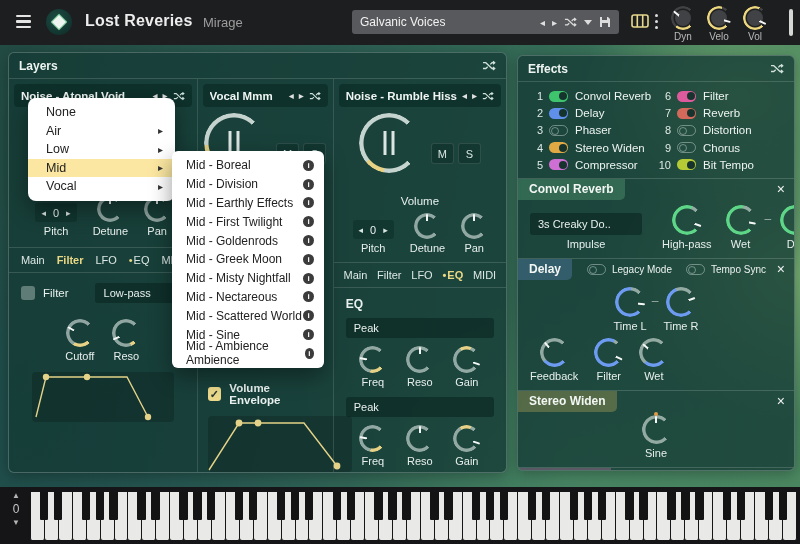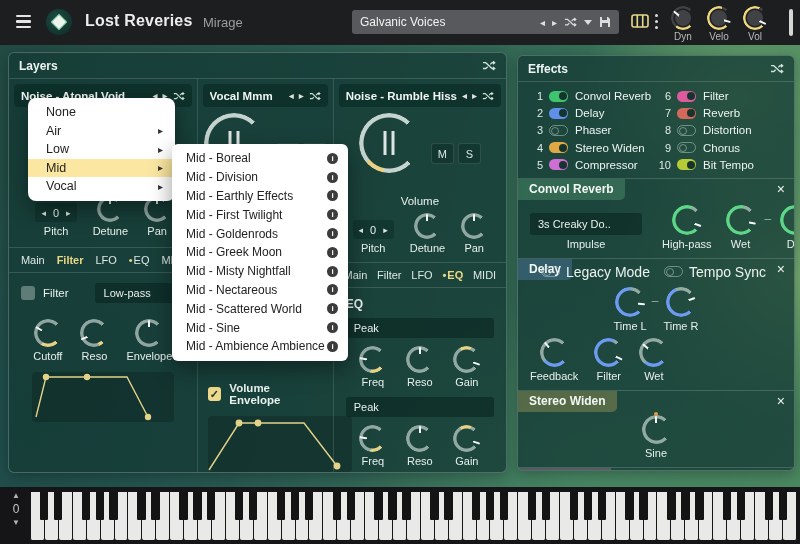--- a/index.html
+++ b/index.html
@@ -87,21 +87,21 @@
   .cb{width:14px;height:14px;border-radius:3px;background:rgba(232,240,236,.35);cursor:pointer}
   .cb.checked{background:#ecd98b;color:#263833;font-size:11px;font-weight:bold;display:flex;align-items:center;justify-content:center}
   .cblab{font-size:11.5px}
   .sel{background:rgba(6,32,28,.5);border-radius:3px;height:20px;display:flex;align-items:center;padding:0 9px;font-size:11px;color:#e7efec;cursor:pointer}
   .envsvg{display:block;margin:10px auto 0 auto;background:rgba(0,0,0,.18);border-radius:4px}
   .bandsel{height:20px;background:rgba(5,30,26,.5);border-radius:3px;display:flex;align-items:center;padding:0 8px;font-size:11px;margin:7px 0 0 0;cursor:pointer}
   .eqtitle{font-size:12px;font-weight:bold;margin-top:2px}
   
   .menu{position:absolute;background:#fff;border-radius:8px;box-shadow:0 8px 22px rgba(0,0,0,.40);padding:5px 0;z-index:50}
   #layer-menu{left:28px;top:98px;width:147px}
-  #layer-submenu{left:172px;top:144px;width:176px;border-radius:6px}
+  #layer-submenu{left:172px;top:151px;width:152px;border-radius:6px}
   .menu-item{height:18.5px;display:flex;align-items:center;padding:0 12px 0 18px;font-size:12.5px;color:#222;cursor:pointer}
   .menu-item.hl{background:#fbe7a1}
   .subarrow{margin-left:auto;font-size:10px;color:#333}
   .smenu-item{height:18.8px;display:flex;align-items:center;padding:0 10px 0 14px;font-size:12px;color:#222;cursor:pointer}
   .info{margin-left:auto;width:11px;height:11px;border-radius:50%;background:#3b3b3b;color:#fff;
      font-size:8px;font-weight:bold;display:flex;align-items:center;justify-content:center}
   
   #effects{left:517px;top:55px;width:276px;height:414px}
   .fxlist{display:flex;padding:7px 10px 6px 10px}
   .fxcol{flex:1;display:flex;flex-direction:column;gap:3.2px}
@@ -113,21 +113,21 @@
   .tgl.on::after{content:"";position:absolute;right:1.5px;top:1.5px;width:8px;height:8px;border-radius:50%;background:#17332e}
   .tgl.off{border:1.5px solid rgba(225,238,233,.42)}
   .tgl.off::after{content:"";position:absolute;left:1px;top:1px;width:6px;height:6px;border-radius:50%;border:1.2px solid rgba(225,238,233,.42)}
   .fxsec{position:relative;border-top:1px solid rgba(255,255,255,.16)}
   .fxtab{position:absolute;top:0;left:0;padding:3px 11px 4px 11px;font-size:12px;font-weight:bold;color:#f3f7f4;border-radius:0 0 5px 0}
   .t-green{background:rgba(105,190,135,.30)}
   .t-blue{background:rgba(110,150,220,.30)}
   .t-yellow{background:rgba(215,185,95,.30)}
   .t-pink{background:rgba(215,120,185,.32)}
   .fxclose{position:absolute;top:3px;right:9px;font-size:14px;color:#eef3f1;cursor:pointer;line-height:1}
-  .fxctl{position:absolute;top:5px;right:28px;display:flex;gap:14px;align-items:center;font-size:14px;color:#ebf2ef}
+  .fxctl{position:absolute;top:5px;right:28px;display:flex;gap:14px;align-items:center;font-size:10px;color:#ebf2ef}
   .tglrow{display:flex;align-items:center;gap:6px;cursor:pointer}
   .fxbody{display:flex;align-items:flex-end;gap:14px;padding:24px 12px 8px 12px}
   .btn{background:rgba(5,30,26,.5);border-radius:3px;height:22px;display:flex;align-items:center;padding:0 8px;font-size:11px;cursor:pointer;white-space:nowrap}
   .stack{display:flex;flex-direction:column;align-items:center;gap:3px}
   
   .kbd{position:absolute;left:0;top:487px;width:800px;height:57px;background:#151517;z-index:20}
   .oct{position:absolute;left:6px;top:4px;width:20px;display:flex;flex-direction:column;align-items:center;gap:2px;color:#c6c6c6}
   .oct .oarr{font-size:8px;cursor:pointer;color:#b5b5b5}
   .oct .oval{font-size:12px}
   .keys{position:absolute;left:30px;top:5px;right:3px;height:48px;background:#202020}
@@ -281,26 +281,20 @@
             <span class="k" style="--s:28px;--ac:#e6d185;--a1:75deg;--rot:-60deg">
                 <i class="kp"></i>
               </span>
             <span class="klab">Cutoff</span>
           </div>
           <div class="kgrp">
             <span class="k" style="--s:28px;--ac:#e6d185;--a1:22deg;--rot:-113deg">
                 <i class="kp"></i>
               </span>
             <span class="klab">Reso</span>
-          </div>
-          <div class="kgrp">
-            <span class="k" style="--s:28px">
-                <i class="kp"></i>
-              </span>
-            <span class="klab">Envelope</span>
           </div>
         </div>
         <svg class="envsvg" width="142" height="50" viewBox="0 0 142 50">
           <polyline points="4,45 14,5 55,5 95,5 116,45" fill="none" stroke="#e3d287" stroke-width="1.4"></polyline>
           <circle cx="14" cy="5" r="3.2" fill="#e3d287"></circle>
             <circle cx="55" cy="5" r="3.2" fill="#e3d287"></circle>
             <circle cx="116" cy="45" r="3.2" fill="#e3d287"></circle>
         </svg>
       </div>
     </div>

